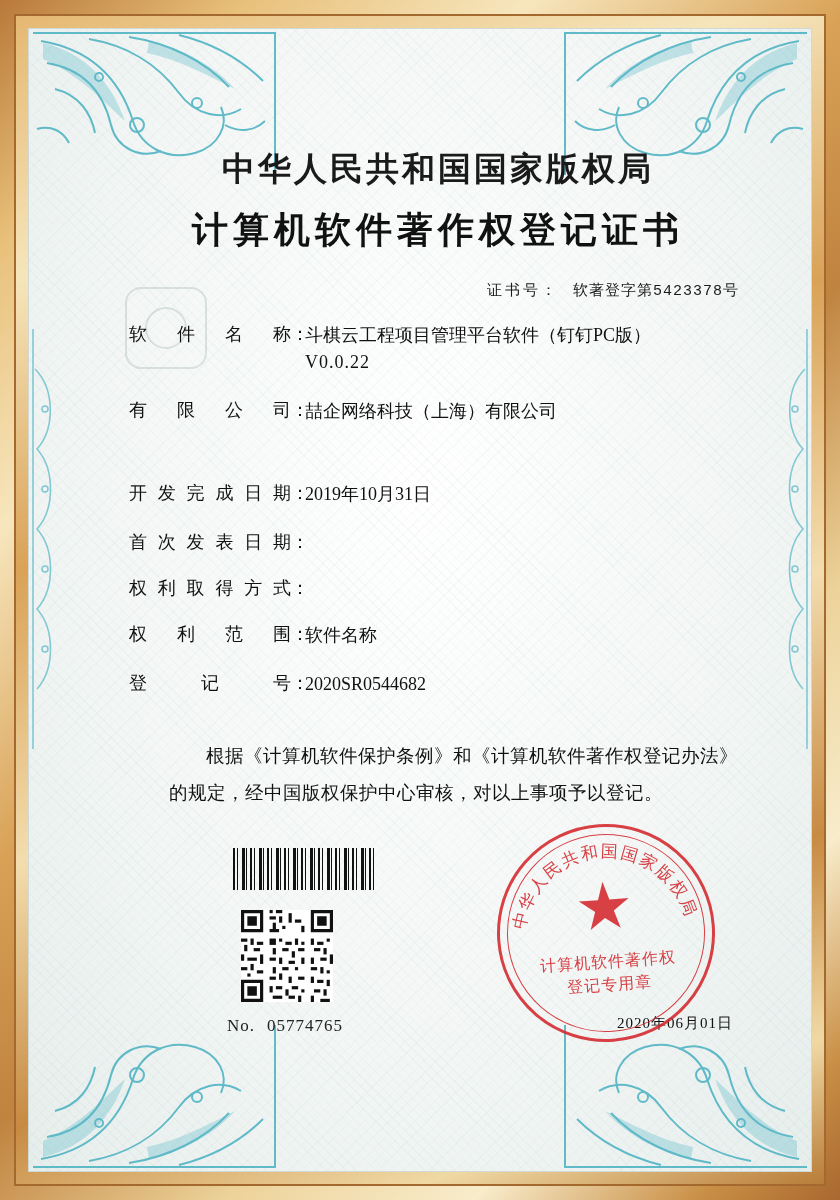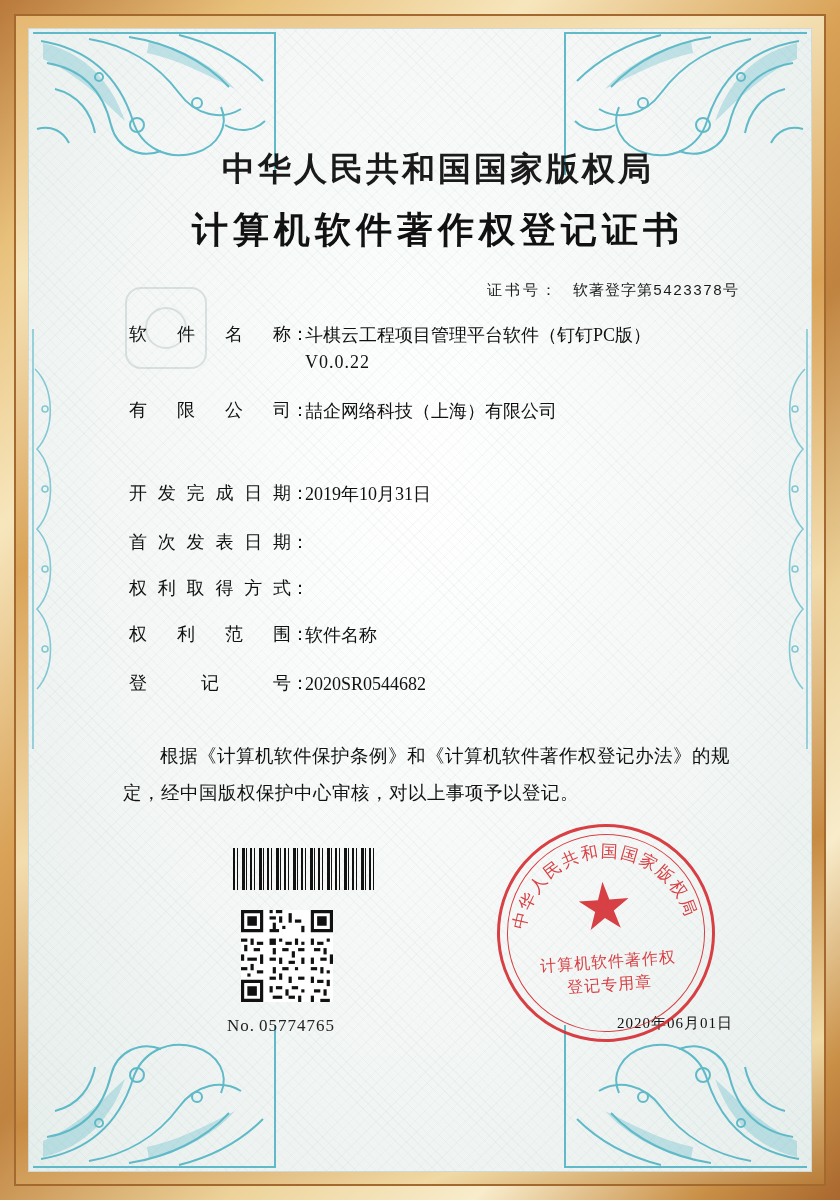--- a/index.html
+++ b/index.html
@@ -145,20 +145,21 @@
 
   .gap-lg { height: 34px; }
 
   .statement {
     margin-top: 40px;
     font-size: 18.5px;
     line-height: 2.0;
     color: #111;
     text-indent: 2em;
     letter-spacing: 0.5px;
+    margin-left: 46px;
   }
 
   
   .codes {
     position: relative;
     margin-top: 36px;
     height: 190px;
   }
   .barcode {
     position: absolute;
@@ -180,21 +181,21 @@
   }
 
   .no-line {
     position: absolute;
     left: 104px;
     top: 168px;
     font-size: 17px;
     color: #222;
     letter-spacing: 1px;
   }
-  .no-line .num { margin-left: 4px; }
+  .no-line .num { margin-left: 12px; }
 
   .date-line {
     position: absolute;
     right: 20px;
     top: 166px;
     font-size: 15px;
     color: #111;
     letter-spacing: 1px;
   }
 

